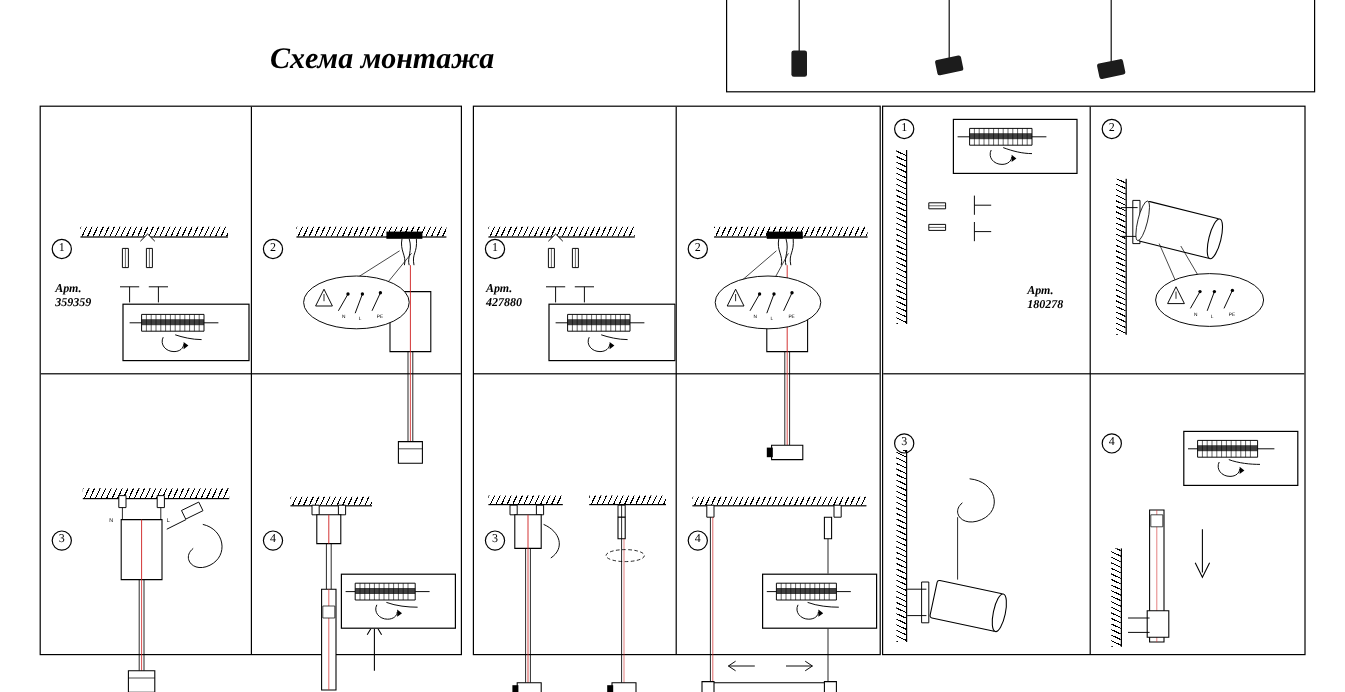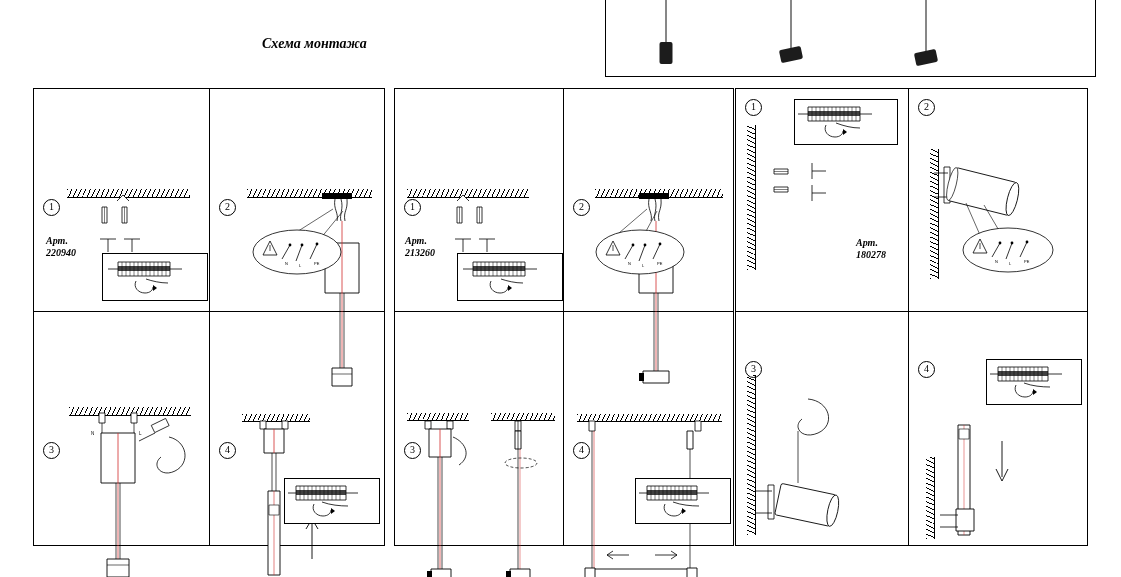--- a/index.html
+++ b/index.html
@@ -19,26 +19,25 @@
     left: 0; top: 0;
     width: 1121px;
     height: 577px;
   }
 
   
   .title {
     position: absolute;
     left: 225px;
     top: 36px;
-    font-size: 14px;
+    font-size: 25px;
     font-weight: bold;
     font-style: italic;
     color: #000;
     white-space: nowrap;
-    margin-left: 37px;
   }
 
   
   .photo-strip {
     position: absolute;
     left: 605px;
     top: -1px;
     width: 489px;
     height: 76px;
     border: 1px solid #000;
@@ -188,21 +187,21 @@
     </svg>
 
     <svg class="d" style="left:64px; top:148px;" width="46" height="16" viewBox="0 0 46 16">
       <line x1="2" y1="2" x2="18" y2="2" stroke="#000" stroke-width="0.8"></line>
       <line x1="10" y1="2" x2="10" y2="15" stroke="#000" stroke-width="0.8"></line>
       <line x1="26" y1="2" x2="42" y2="2" stroke="#000" stroke-width="0.8"></line>
       <line x1="34" y1="2" x2="34" y2="15" stroke="#000" stroke-width="0.8"></line>
     </svg>
     <div class="art-label" style="left:12px; top:146px;">
       <span>Арт.</span><br>
-      <span>220940</span>
+      <span>359359</span>
     </div>
 
     <div class="rect" style="left:68px; top:164px; width:106px; height:48px;"></div>
     <svg class="d" style="left:72px; top:168px;" width="98" height="42" viewBox="0 0 98 42">
       <rect x="12" y="5" width="52" height="14" fill="#fff" stroke="#000" stroke-width="0.8"></rect>
       <g stroke="#000" stroke-width="0.5">
         <line x1="16" y1="5" x2="16" y2="19"></line>
           <line x1="20" y1="5" x2="20" y2="19"></line>
         <line x1="24" y1="5" x2="24" y2="19"></line>
           <line x1="28" y1="5" x2="28" y2="19"></line>
@@ -356,21 +355,21 @@
       <line x1="26.5" y1="0" x2="26.5" y2="16" stroke="#000" stroke-width="0.5"></line>
     </svg>
     <svg class="d" style="left:58px; top:148px;" width="46" height="16" viewBox="0 0 46 16">
       <line x1="2" y1="2" x2="18" y2="2" stroke="#000" stroke-width="0.8"></line>
       <line x1="10" y1="2" x2="10" y2="15" stroke="#000" stroke-width="0.8"></line>
       <line x1="26" y1="2" x2="42" y2="2" stroke="#000" stroke-width="0.8"></line>
       <line x1="34" y1="2" x2="34" y2="15" stroke="#000" stroke-width="0.8"></line>
     </svg>
     <div class="art-label" style="left:10px; top:146px;">
       <span>Арт.</span><br>
-      <span>213260</span>
+      <span>427880</span>
     </div>
     <div class="rect" style="left:62px; top:164px; width:106px; height:48px;"></div>
     <svg class="d" style="left:66px; top:168px;" width="98" height="42" viewBox="0 0 98 42">
       <rect x="12" y="5" width="52" height="14" fill="#fff" stroke="#000" stroke-width="0.8"></rect>
       <g stroke="#000" stroke-width="0.5">
         <line x1="16" y1="5" x2="16" y2="19"></line>
           <line x1="20" y1="5" x2="20" y2="19"></line>
         <line x1="24" y1="5" x2="24" y2="19"></line>
           <line x1="28" y1="5" x2="28" y2="19"></line>
         <line x1="32" y1="5" x2="32" y2="19"></line>

